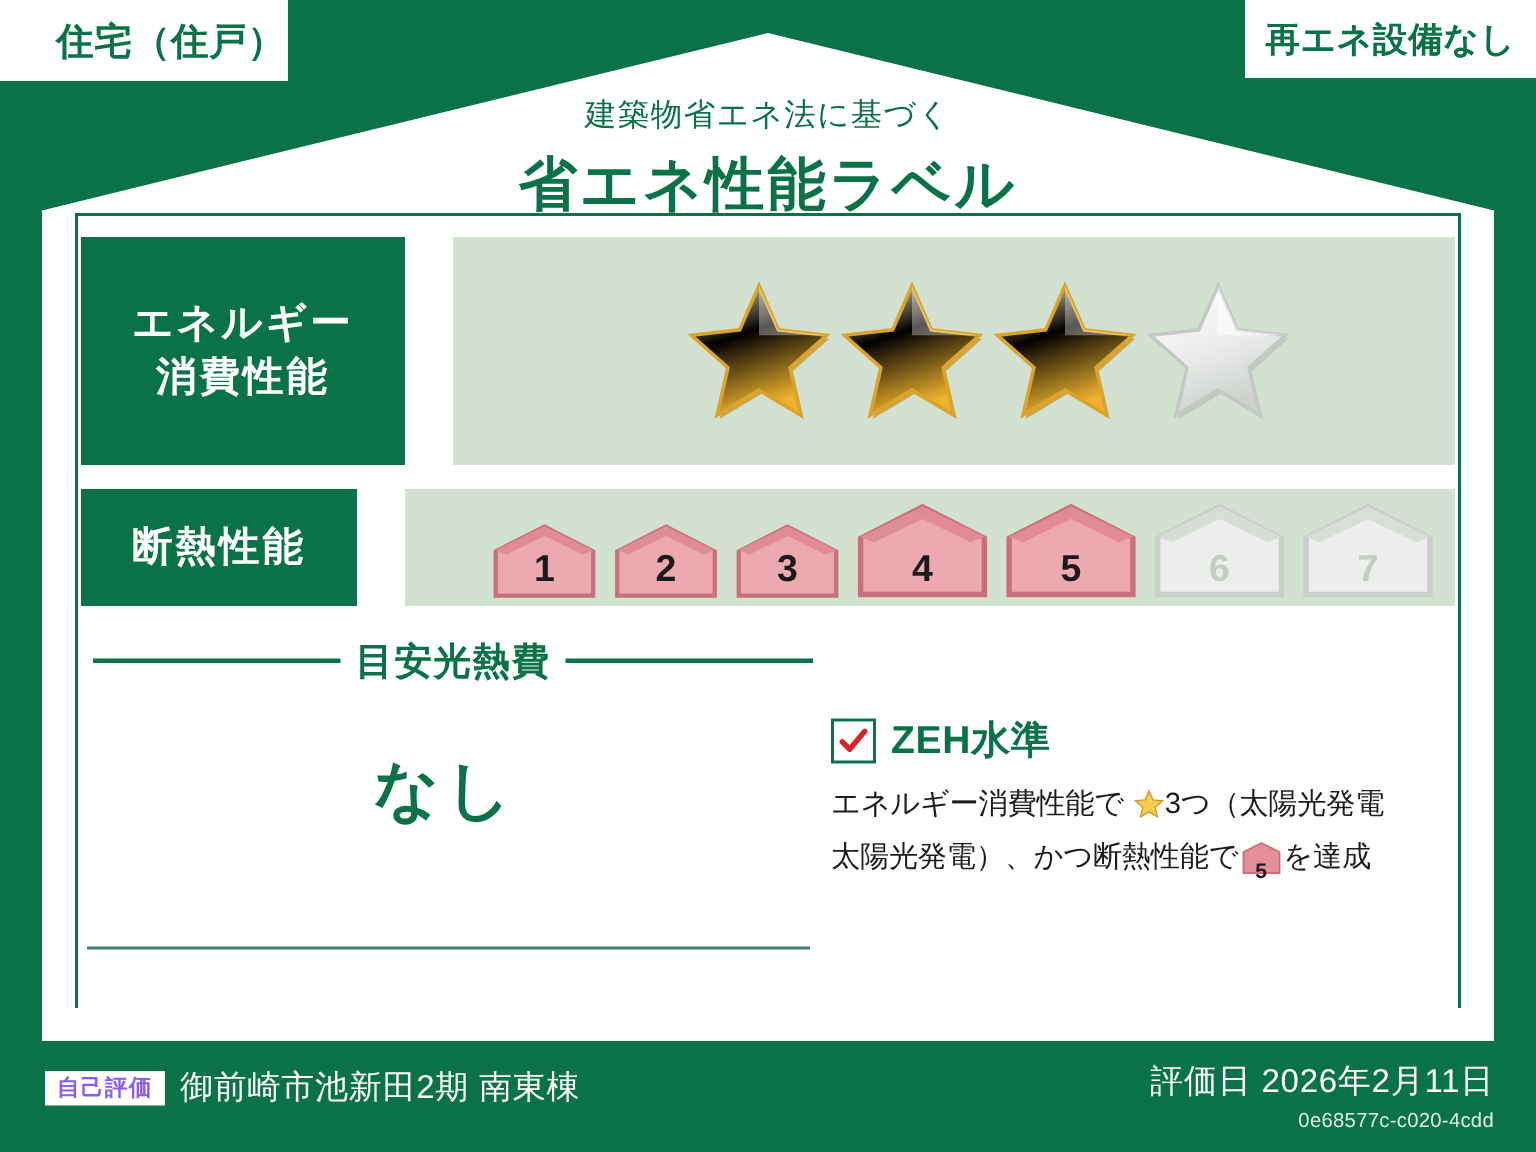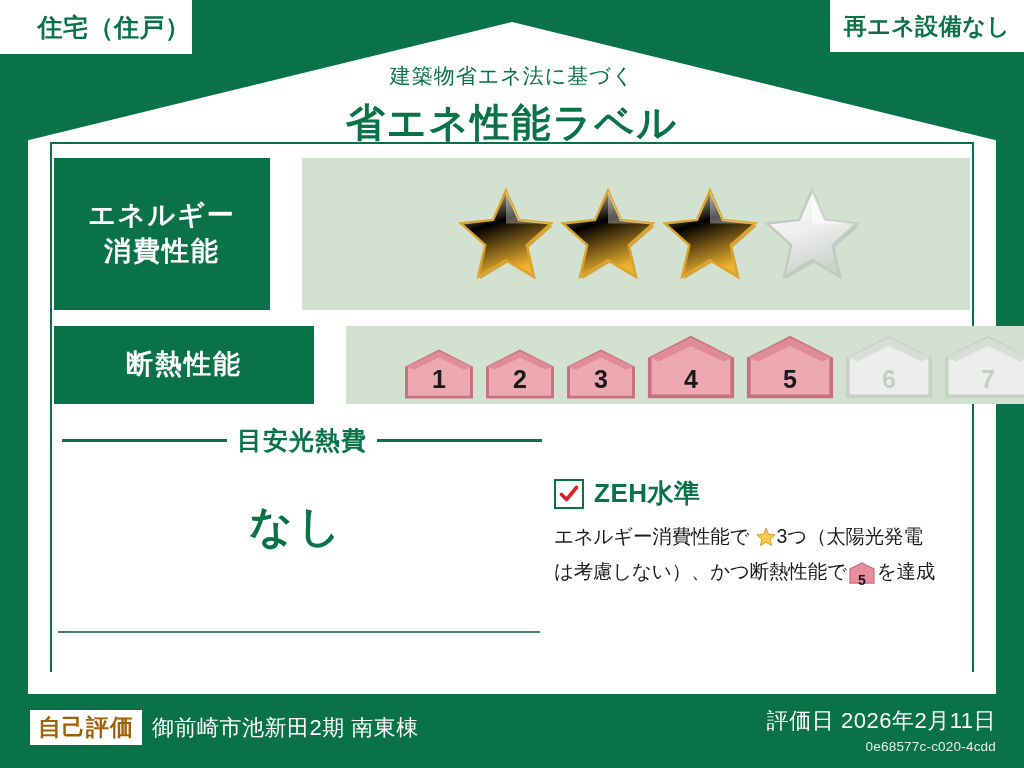--- a/index.html
+++ b/index.html
@@ -41,21 +41,21 @@
   .row-label{
     background:#0a7248;color:#ffffff;font-weight:bold;
     display:flex;flex-direction:column;align-items:center;justify-content:center;
     line-height:1.32;text-align:center;letter-spacing:2px;flex:none;
   }
   .row-value{background:#d3e2d0;display:flex;align-items:center;flex:1;}
 
   #row-energy{left:54px;top:158px;width:916px;height:152px;}
   #row-energy .row-label{width:216px;font-size:27px;}
   #row-insul{left:54px;top:326px;width:916px;height:78px;}
-  #row-insul .row-label{width:260px;font-size:27px;}
+  #row-insul .row-label{width:184px;font-size:27px;}
 
   
   .stars{display:flex;align-items:center;gap:6px;margin-left:156px;}
   .star{width:96px;height:96px;display:block;}
 
   
   .houses{display:flex;align-items:flex-end;gap:7px;margin-left:56px;height:70px;}
   .hs{position:relative;display:block;}
   .hs svg{display:block;}
   .hs .num{
@@ -90,21 +90,21 @@
   .inline-house{vertical-align:-6px;margin:0 2px;position:relative;display:inline-block;}
   .inline-house .n{
     position:absolute;left:0;right:0;bottom:1px;text-align:center;
     font-size:14px;font-weight:bold;color:#1a1a1a;
   }
 
   
   .footer{position:absolute;left:0;bottom:0;width:1024px;height:74px;background:#0a7248;}
   .f-left{position:absolute;left:30px;top:16px;display:flex;align-items:center;gap:10px;}
   .f-badge{
-    background:#ffffff;color:#a16207;font-weight:bold;font-size:23px;
+    background:#ffffff;color:#8b5cf6;font-weight:bold;font-size:15px;
     padding:2px 8px;letter-spacing:1px;
   }
   .f-name{color:#ffffff;font-size:22px;letter-spacing:.5px;}
   .f-right{position:absolute;right:28px;top:12px;text-align:right;}
   .f-date{color:#ffffff;font-size:22px;letter-spacing:.5px;}
   .f-id{color:#e2efe8;font-size:13.5px;margin-top:3px;letter-spacing:.2px;}
 </style>
 </head>
 <body>
 
@@ -260,21 +260,21 @@
           <path d="M2.5 10.5 L7.5 15.5 L17.5 3.5" fill="none" stroke="#d8232a" stroke-width="3.6" stroke-linecap="round" stroke-linejoin="round"></path>
         </svg>
       </div>
       <div class="zeh-title">ZEH水準</div>
     </div>
     <div class="zeh-text">
       <span>エネルギー消費性能で</span><span class="inline-star">
         <svg width="20" height="20" viewBox="0 0 64 64" aria-hidden="true">
           <polygon points="32,4 40.3,23.2 61,25.2 45.4,39 49.9,59.3 32,48.6 14.1,59.3 18.6,39 3,25.2 23.7,23.2" fill="#f5cc4e" stroke="#d79a24" stroke-width="3"></polygon>
         </svg></span><span>3つ（太陽光発電</span><br>
-      <span>は考慮しない）、かつ断熱性能で</span><span class="inline-house">
+      <span>太陽光発電）、かつ断熱性能で</span><span class="inline-house">
         <svg width="26" height="22" viewBox="0 0 52 44" aria-hidden="true">
           <polygon points="26,2 50,14 50,42 2,42 2,14" fill="#e58f9c" stroke="#cf6d7d" stroke-width="2.5"></polygon>
         </svg>
         <span class="n">5</span>
       </span><span>を達成</span>
     </div>
   </div>
 
   <div class="footer">
     <div class="f-left">

